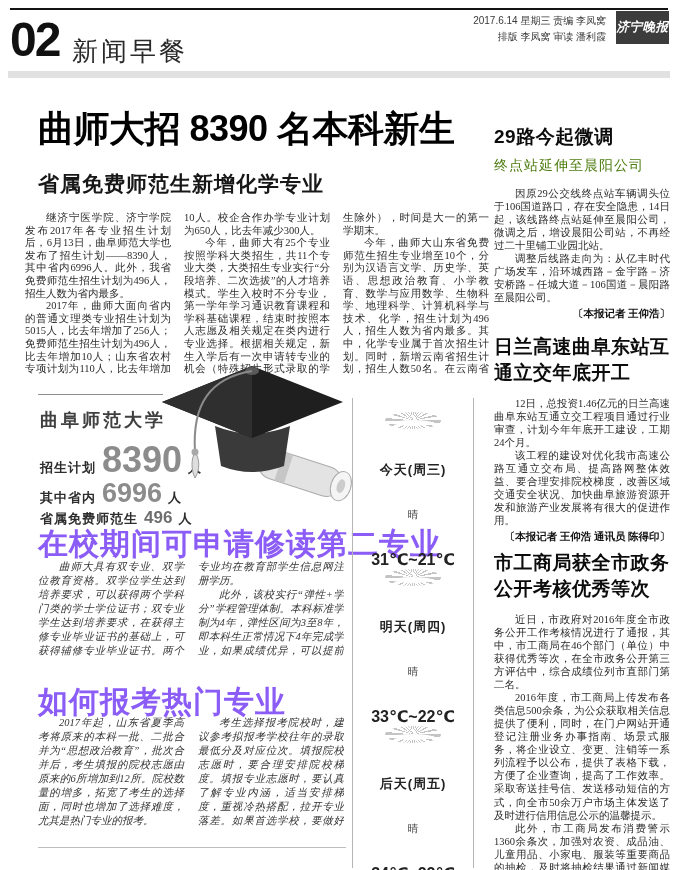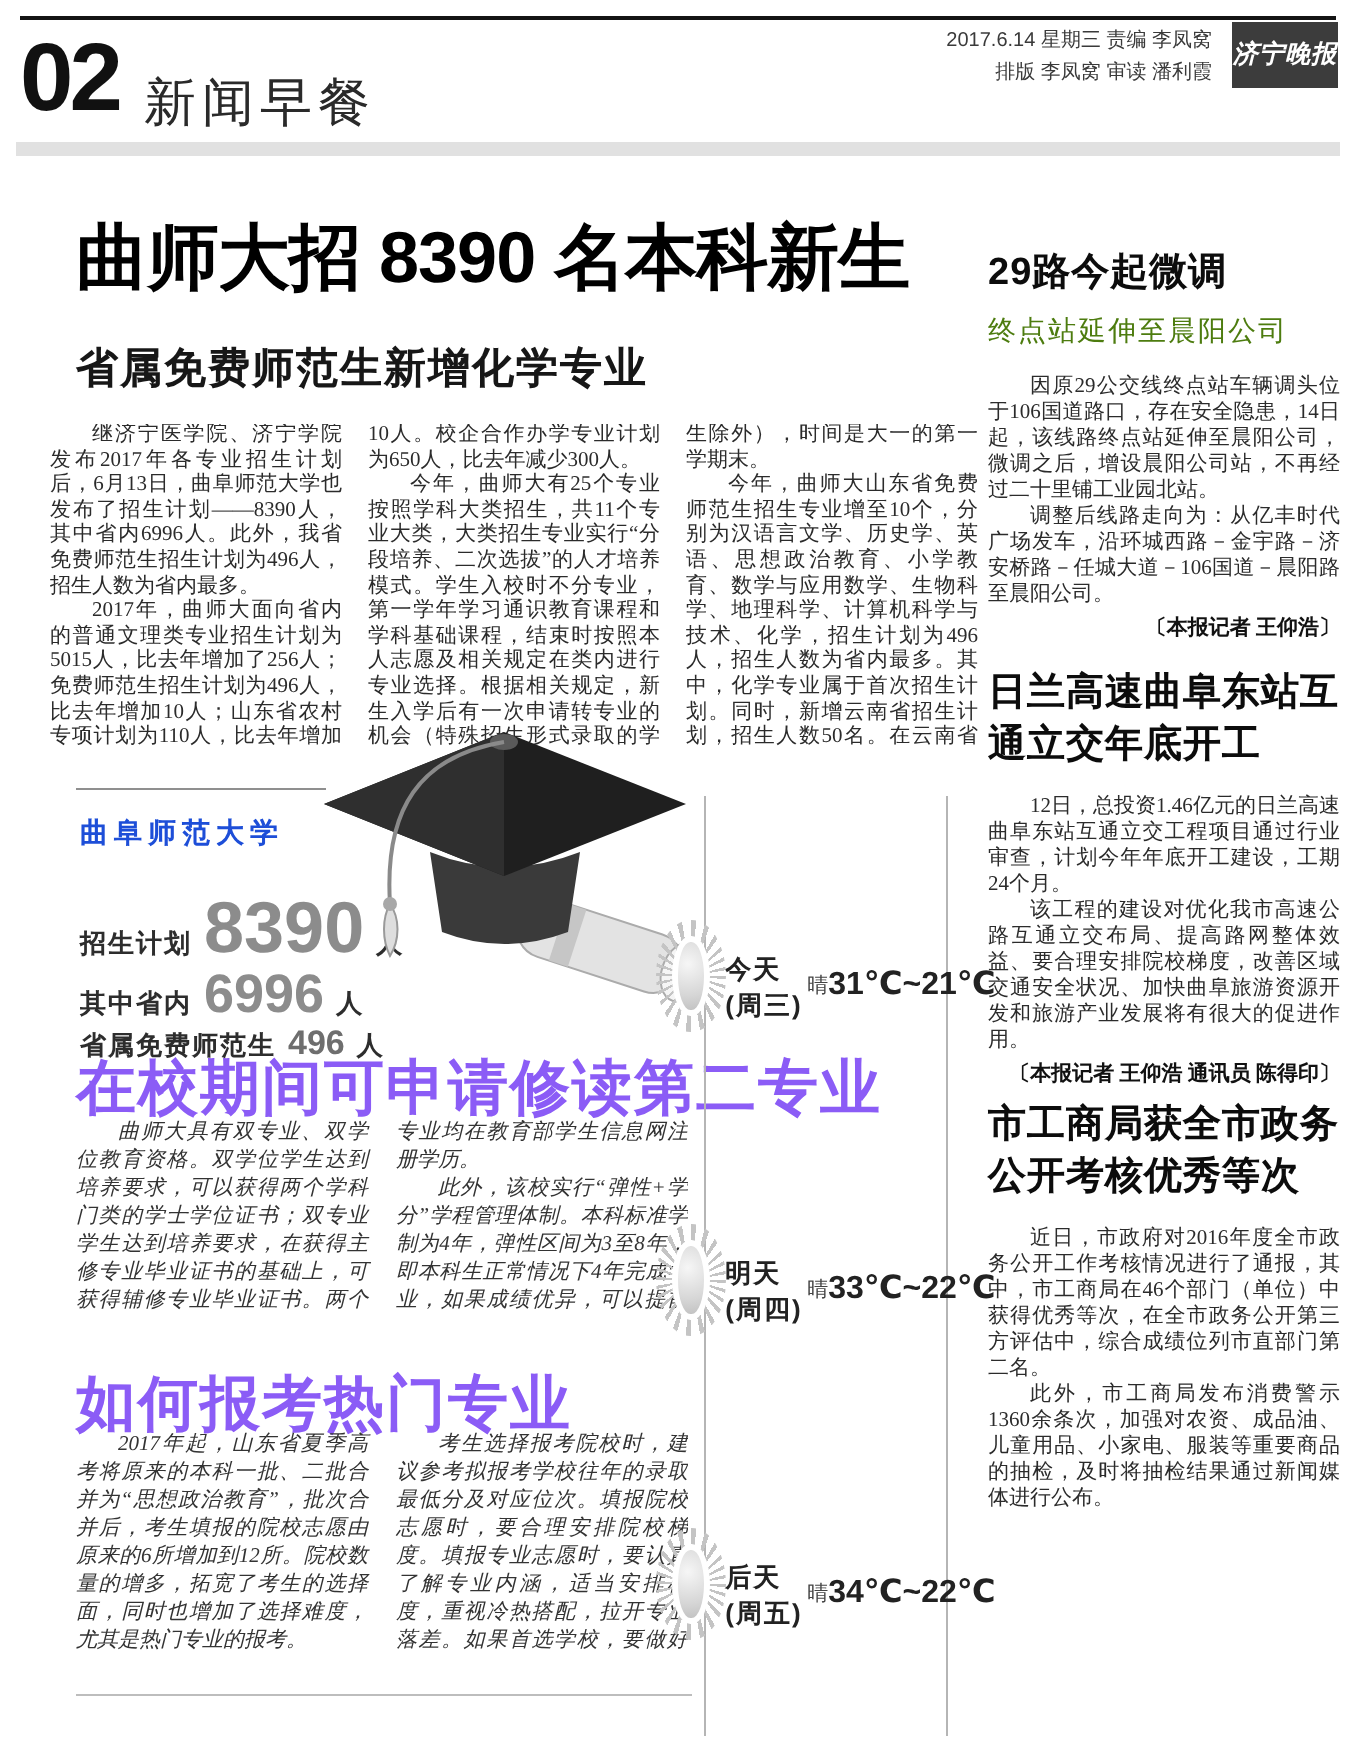--- a/index.html
+++ b/index.html
@@ -23,41 +23,41 @@
             color:#000;line-height:1.25;white-space:nowrap;}
   .subtitle{left:38px;top:170px;font-size:21px;font-weight:600;color:#171717;letter-spacing:1px;}
   .serif{font-family:"Liberation Serif","DejaVu Serif",serif;}
   .body3col{left:25px;top:212px;width:464px;height:174px;column-count:3;column-gap:13px;
             font-size:10.5px;line-height:1.2;text-align:justify;color:#2b2b2b;overflow:hidden;}
   .body3col p,.colbody p,.art-body p{margin:0;text-indent:2em;}
 
   
   .statline{left:38px;top:394px;width:125px;height:1px;background:#8f8f8f;}
   .statsbox{left:40px;top:408px;width:280px;}
-  .school{font-size:14px;font-weight:800;letter-spacing:3px;margin-bottom:20px;color:#1d4ed8;}
+  .school{font-size:18px;font-weight:800;letter-spacing:3px;margin-bottom:10px;color:#404040;}
   .strow{display:flex;align-items:baseline;gap:6px;margin-bottom:2px;}
   .st-label{font-size:13px;font-weight:800;color:#2d2d2d;letter-spacing:1px;}
   .st-num{font-weight:800;color:#8c8c8c;line-height:1;}
   .n1{font-size:36px;}.n2{font-size:27px;}.n3{font-size:17px;color:#6e6e6e;}
 
   
   .sec-title{font-size:30px;font-weight:800;color:#8b5cf6;letter-spacing:1px;}
   .sec2-title{left:38px;top:524px;}
   .colbody{column-count:2;column-gap:14px;font-size:10.5px;line-height:1.34;text-align:justify;
            font-style:italic;color:#333;overflow:hidden;}
   .sec2-body{left:38px;top:560px;width:306px;height:104px;}
   .sec3-title{left:38px;top:682px;}
   .sec3-body{left:38px;top:716px;width:306px;height:122px;}
   .bottomline{left:38px;top:847px;width:308px;height:1px;background:#bdbdbd;}
 
   
   .weather-col{left:352px;top:398px;width:122px;height:470px;border-left:1px solid #b5b5b5;
                border-right:1px solid #b5b5b5;display:flex;flex-direction:column;
                align-items:center;padding-top:14px;box-sizing:border-box;}
-  .weather-item{display:flex;flex-direction:row;align-items:center;height:157px;}
+  .weather-item{display:flex;flex-direction:column;align-items:center;height:157px;gap:20px;}
   .sun{width:56px;height:56px;border-radius:50%;position:relative;
        background:repeating-conic-gradient(#c4c4c4 0deg 5.5deg,rgba(255,255,255,0) 5.5deg 15deg);}
   .sun::after{content:"";position:absolute;inset:8px;border-radius:50%;border:3px solid #fff;
        background:radial-gradient(circle at 38% 32%,#f6f6f6 0%,#d6d6d6 65%,#c0c0c0 100%);}
   .w-day{margin-top:12px;font-size:13px;font-weight:700;color:#222;letter-spacing:1px;}
   .w-cond{margin-top:9px;font-size:10.5px;color:#444;font-family:"Liberation Serif","DejaVu Serif",serif;}
   .w-temp{margin-top:8px;font-size:16px;font-weight:600;color:#222;}
 
   
   .art{left:494px;width:176px;}
@@ -184,18 +184,19 @@
         <p>12日，总投资1.46亿元的日兰高速曲阜东站互通立交工程项目通过行业审查，计划今年年底开工建设，工期24个月。</p>
         <p>该工程的建设对优化我市高速公路互通立交布局、提高路网整体效益、要合理安排院校梯度，改善区域交通安全状况、加快曲阜旅游资源开发和旅游产业发展将有很大的促进作用。</p>
       </div>
     <div class="byline serif">〔本报记者 王仰浩 通讯员 陈得印〕</div>
   </div>
 
   <div class="abs art art3">
     <div class="art-title">市工商局获全市政务公开考核优秀等次</div>
     <div class="art-body serif">
         <p>近日，市政府对2016年度全市政务公开工作考核情况进行了通报，其中，市工商局在46个部门（单位）中获得优秀等次，在全市政务公开第三方评估中，综合成绩位列市直部门第二名。</p>
+        <p>2016年度，市工商局上传发布各类信息500余条，为公众获取相关信息提供了便利，同时，在门户网站开通登记注册业务办事指南、场景式服务，将企业设立、变更、注销等一系列流程予以公布，提供了表格下载，方便了企业查询，提高了工作效率。采取寄送挂号信、发送移动短信的方式，向全市50余万户市场主体发送了及时进行信用信息公示的温馨提示。</p>
         <p>此外，市工商局发布消费警示1360余条次，加强对农资、成品油、儿童用品、小家电、服装等重要商品的抽检，及时将抽检结果通过新闻媒体进行公布。</p>
       </div>
 
   </div>
 
 </div>
 
 </body></html>

